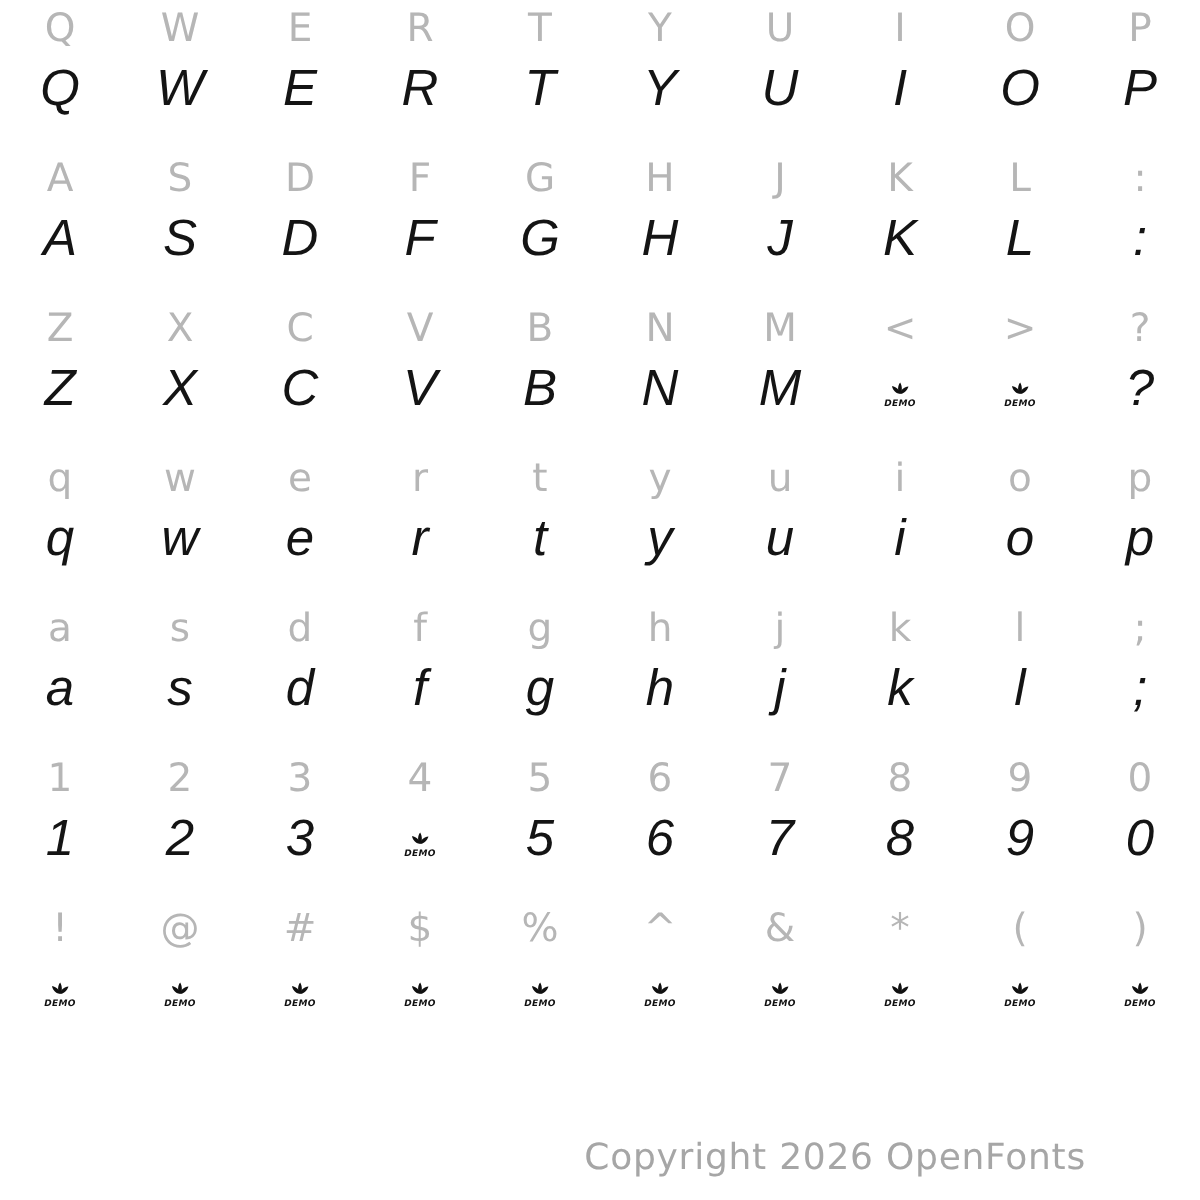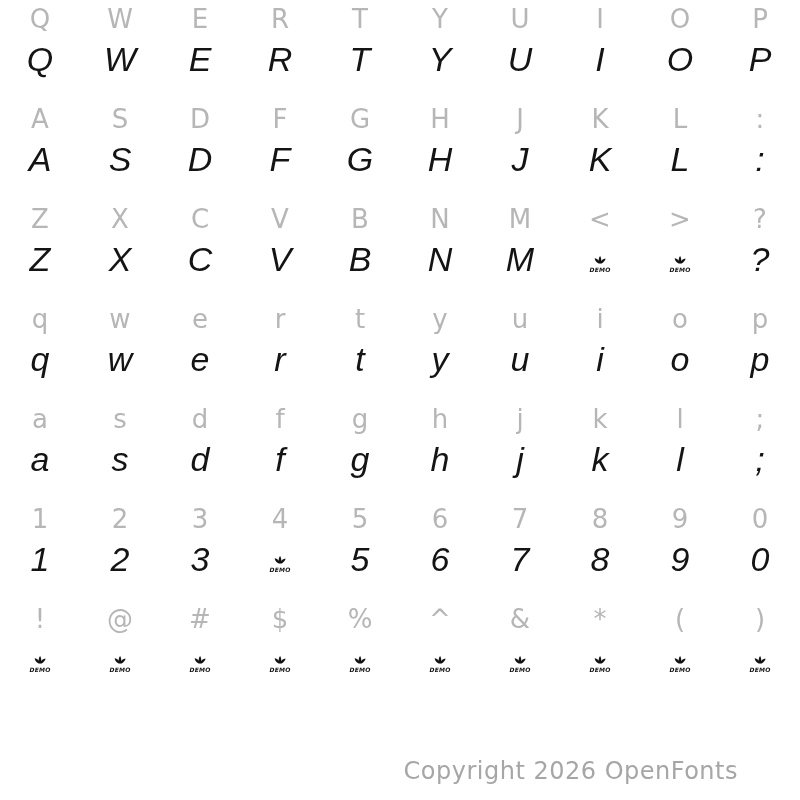--- a/index.html
+++ b/index.html
@@ -49,21 +49,21 @@
     font-size: 34px;
     line-height: 46px;
     color: var(--glyph-color, #141414);
   }
   .dark .cell svg {
     vertical-align: -2px;
   }
   .footer {
     position: absolute;
     top: 757px;
-    right: 62px;
+    right: 76px;
     font-family: "DejaVu Sans", sans-serif;
     font-size: 24px;
     color: var(--footer-color, #a6a6a6);
     letter-spacing: 0.5px;
   }
 </style>
 </head>
 <body>
 
 <div id="specimen">

